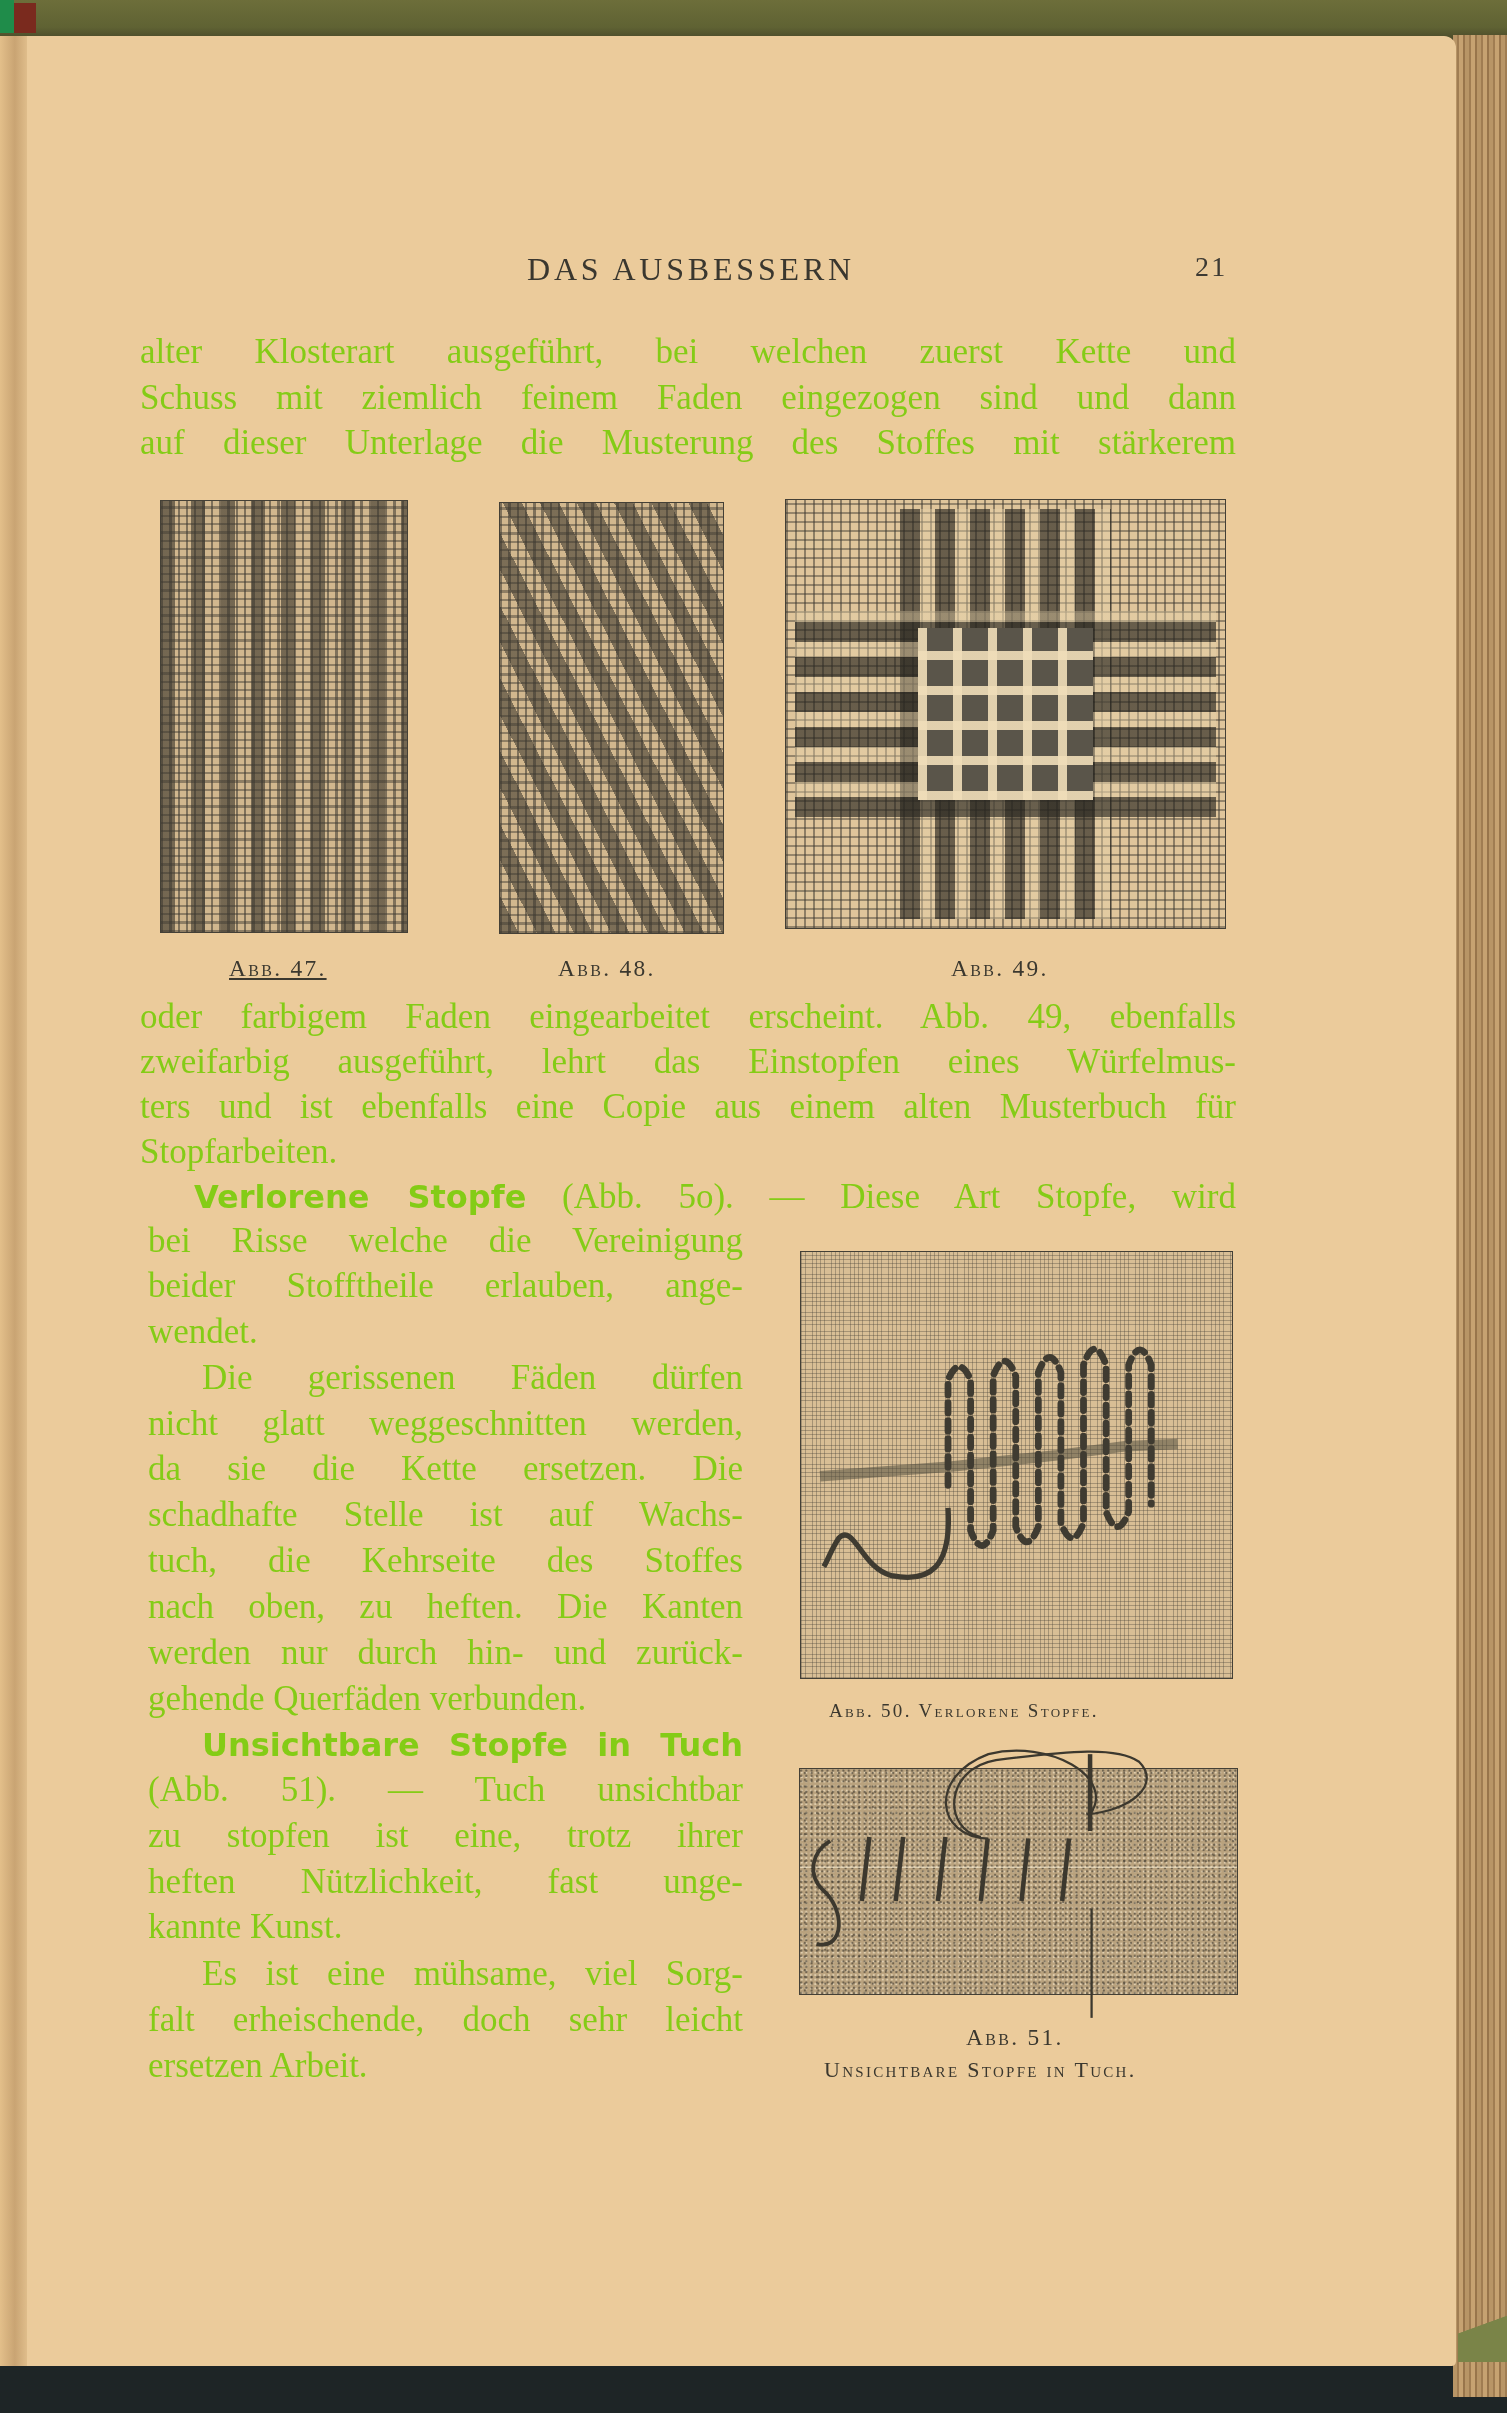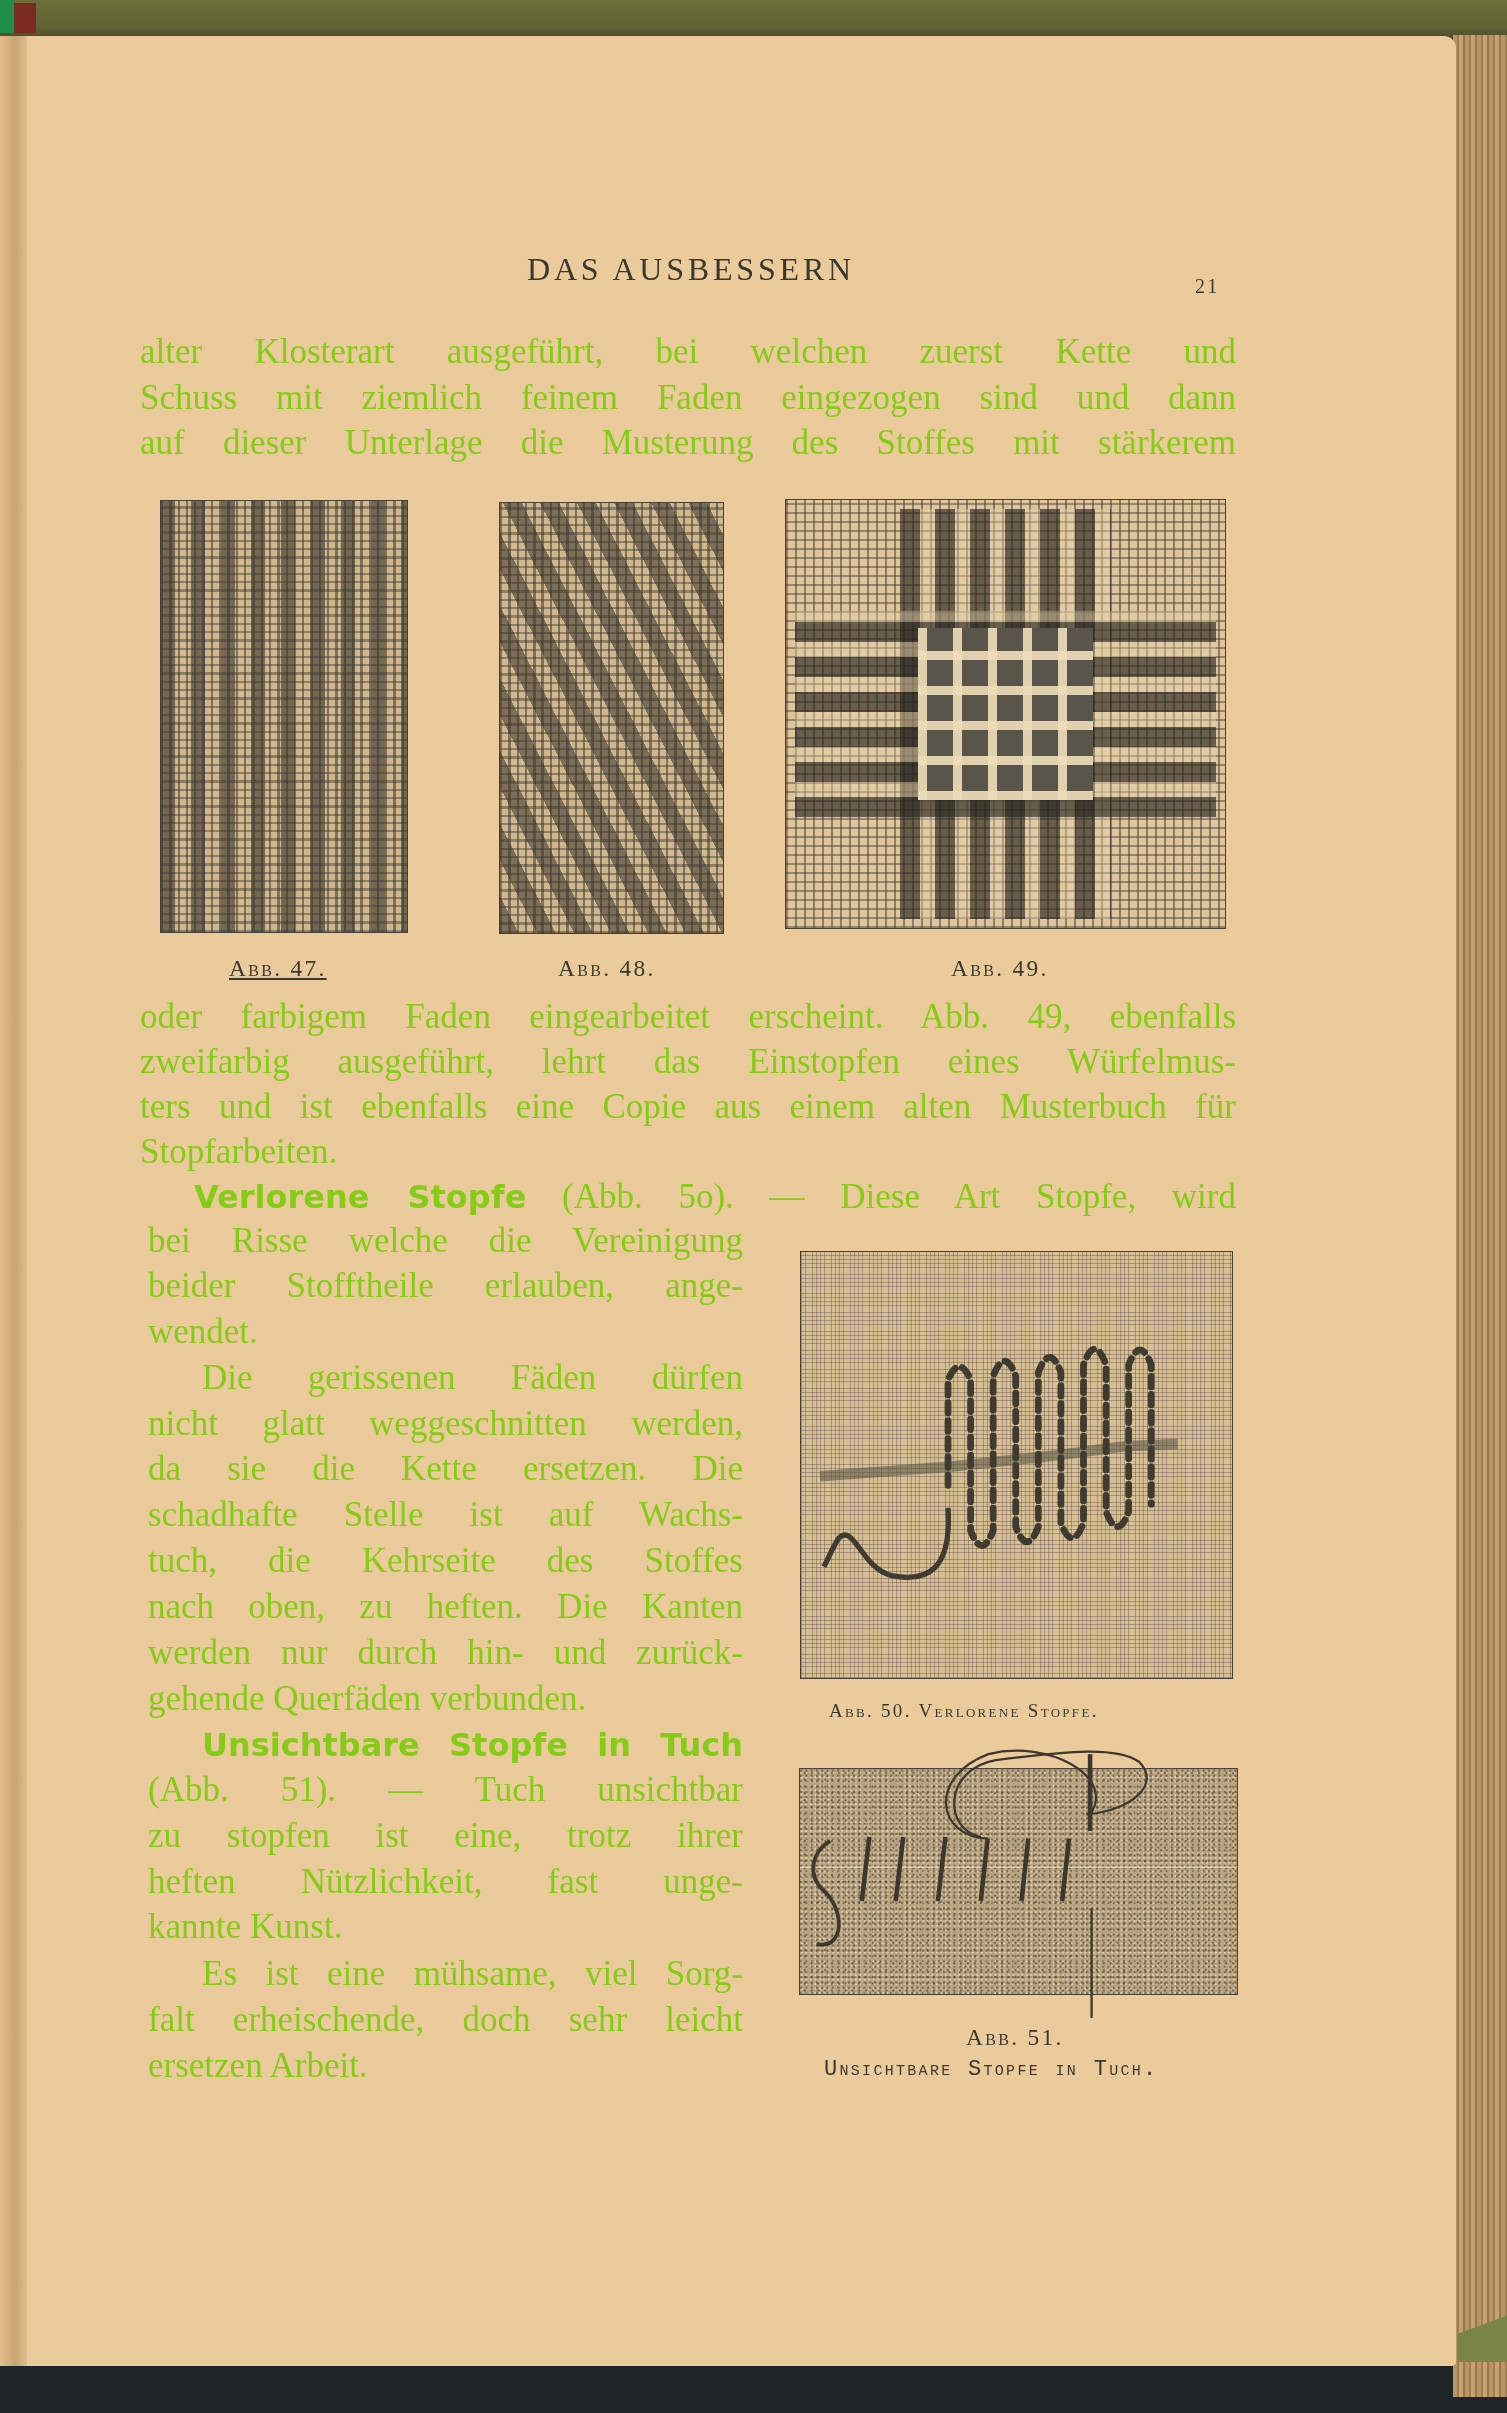--- a/index.html
+++ b/index.html
@@ -28,21 +28,21 @@
   }
   .gutter {
     position:absolute; left:0; top:36px; width:27px; height:2330px;
     background:linear-gradient(90deg,#e3bf8a,#c9a473 55%,#dfbd8b);
   }
   .header { position:absolute; top:251px; left:0; width:1507px; height:38px; }
   .running-head {
     position:absolute; left:527px; top:0; font-size:32px; letter-spacing:3.8px;
     font-family:"Liberation Serif",serif; color:#3a372f;
   }
-  .page-number { position:absolute; left:1195px; top:0; font-size:20px; font-family:"Liberation Serif",serif; letter-spacing:2.3px;margin-top:24px; }
+  .page-number { position:absolute; left:1195px; top:0; font-size:28px; font-family:"Liberation Serif",serif; letter-spacing:2.3px; }
   .line {
     position:absolute; left:140px; width:1096px; height:44px;
     font-family:"Liberation Serif",serif; font-size:35px; line-height:44px;
     white-space:nowrap; text-align:justify; text-align-last:justify; color:#84cc16;
   }
   .line.narrow { left:148px; width:595px; }
   .line.last { text-align-last:left; }
   .line.indent { padding-left:54px; box-sizing:border-box; }
   .bold { font-family:"DejaVu Sans",sans-serif; font-weight:bold; font-size:32px; letter-spacing:0px; }
   .fig {
@@ -181,14 +181,14 @@
       <line x1="357" y1="92" x2="348" y2="175"></line>
       <line x1="385" y1="-20" x2="385" y2="82"></line>
     </g>
     <path d="M40 95 C 15 110, 10 140, 30 160 C 60 185, 60 240, 22 232" stroke="#3c382e" stroke-width="5" fill="none"></path>
     <path d="M250 92 C 180 90, 170 10, 250 -20 C 330 -40, 420 10, 385 60" stroke="#3c382e" stroke-width="3" fill="none"></path>
     <path d="M240 90 C 190 80, 190 0, 260 -12 C 360 -25, 420 -30, 450 -10 C 480 20, 440 55, 380 60" stroke="#3c382e" stroke-width="3" fill="none"></path>
     <line x1="387" y1="185" x2="387" y2="330" stroke="#3c382e" stroke-width="3"></line>
   </svg>
 </div>
 <div class="caption" style="left:966px; top:2024px;">Abb. 51.</div>
-<div class="caption" style="left:824px; top:2057px; font-size:22px;font-family:Liberation Mono, monospace;">Unsichtbare Stopfe in Tuch.</div>
+<div class="caption" style="left:824px; top:2057px; font-size:22px;">Unsichtbare Stopfe in Tuch.</div>
 
 
 </body></html>

